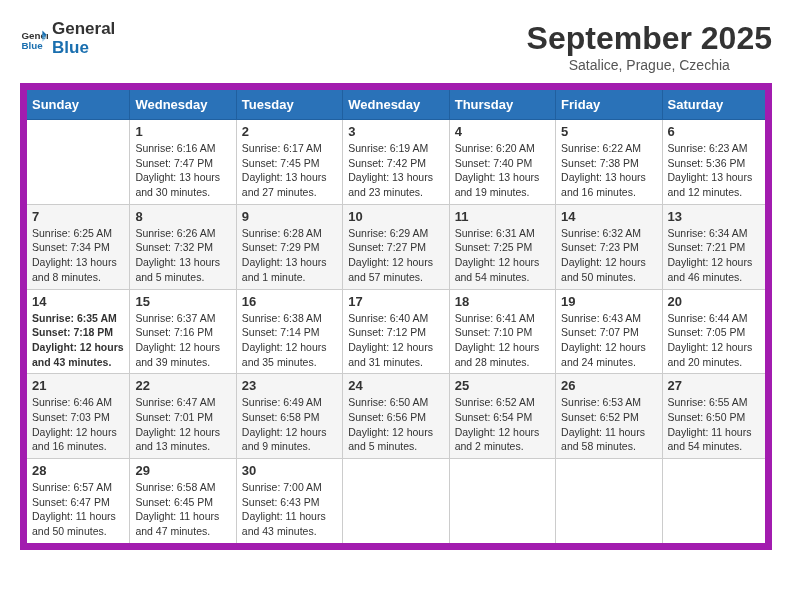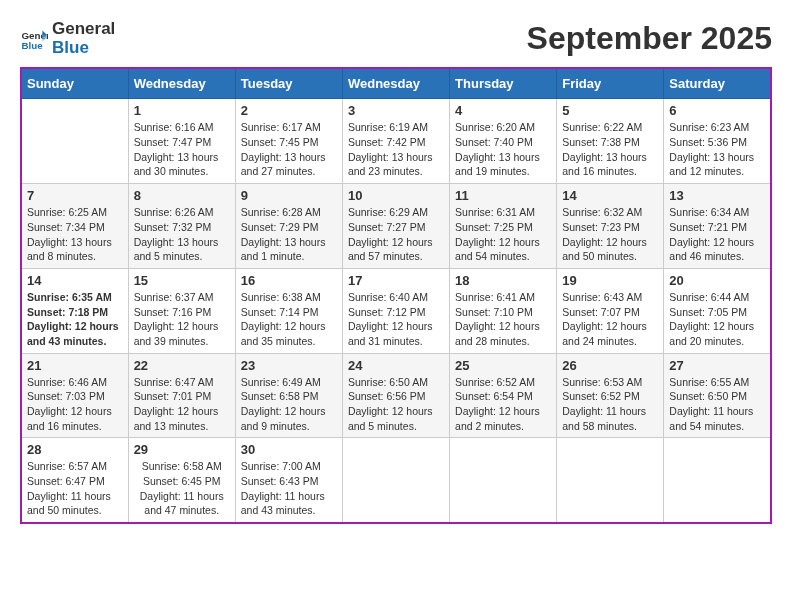--- a/index.html
+++ b/index.html
@@ -33,21 +33,21 @@
       font-weight: bold;
       color: #333;
     }
     .subtitle {
       font-size: 14px;
       color: #555;
     }
     table {
       width: 100%;
       border-collapse: collapse;
-      border: 2px solid #a21caf;
+      border: 7px solid #a21caf;
     }
     thead tr th {
       background-color: #2a72b8;
       color: #fff;
       padding: 7px 5px;
       font-size: 13px;
       text-align: left;
       border: 1px solid #2060a0;
     }
     tbody tr td {
@@ -94,20 +94,21 @@
       <polygon points="32,8 38,14 32,20" fill="#1a6faf"></polygon>
       <polygon points="32,12 38,18 32,24" fill="#5aaae0" opacity="0.6"></polygon>
     </svg>
     <div style="display:flex;flex-direction:column;line-height:1.1;">
       <span style="font-size:17px;font-weight:bold;color:#333;">General</span>
       <span style="font-size:17px;font-weight:bold;color:#1a6faf;">Blue</span>
     </div>
   </div>
   <div class="title-block">
     <div class="month-title">September 2025</div>
+    <div class="subtitle">Satalice, Prague, Czechia</div>
   </div>
 </div>
 
 <table>
   <thead>
     <tr id="weekday-header">
         <th>Sunday</th>
         <th>Wednesday</th>
         <th>Tuesday</th>
         <th>Wednesday</th>
@@ -318,21 +319,21 @@
       <tr>
         <td>
           <span class="day-num">28</span>
           <div class="day-info" style="white-space: pre-line;">Sunrise: 6:57 AM
 Sunset: 6:47 PM
 Daylight: 11 hours
 and 50 minutes.</div>
         </td>
         <td>
           <span class="day-num">29</span>
-          <div class="day-info" style="white-space: pre-line; text-align: center;">Sunrise: 6:58 AM
+          <div class="day-info" style="white-space: pre-line;">Sunrise: 6:58 AM
 Sunset: 6:45 PM
 Daylight: 11 hours
 and 47 minutes.</div>
         </td>
         <td>
           <span class="day-num">30</span>
           <div class="day-info" style="white-space: pre-line;">Sunrise: 7:00 AM
 Sunset: 6:43 PM
 Daylight: 11 hours
 and 43 minutes.</div>

